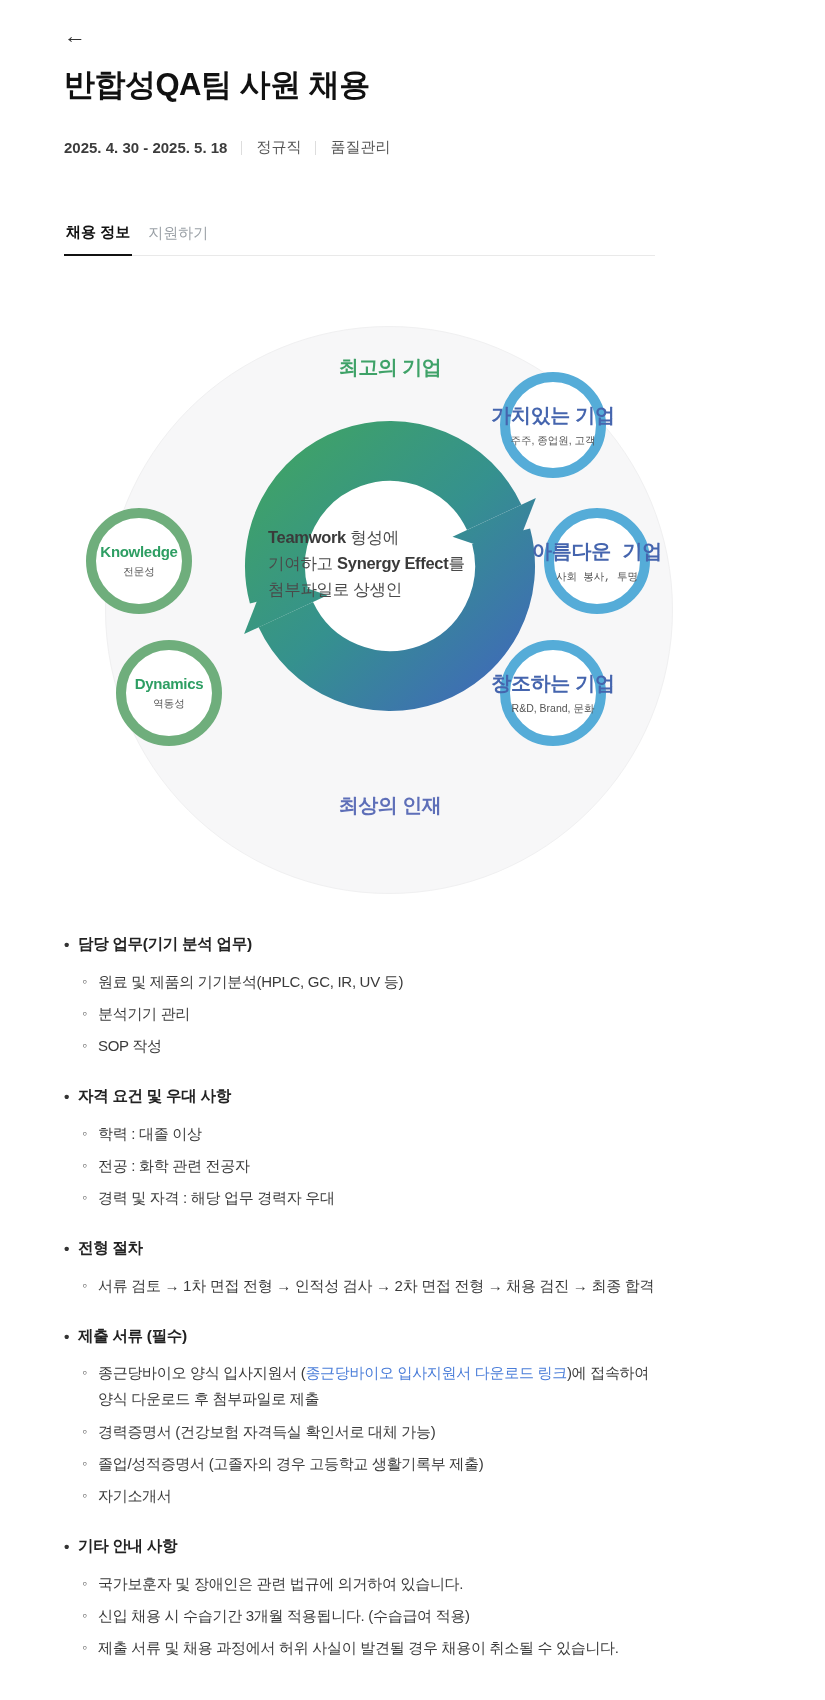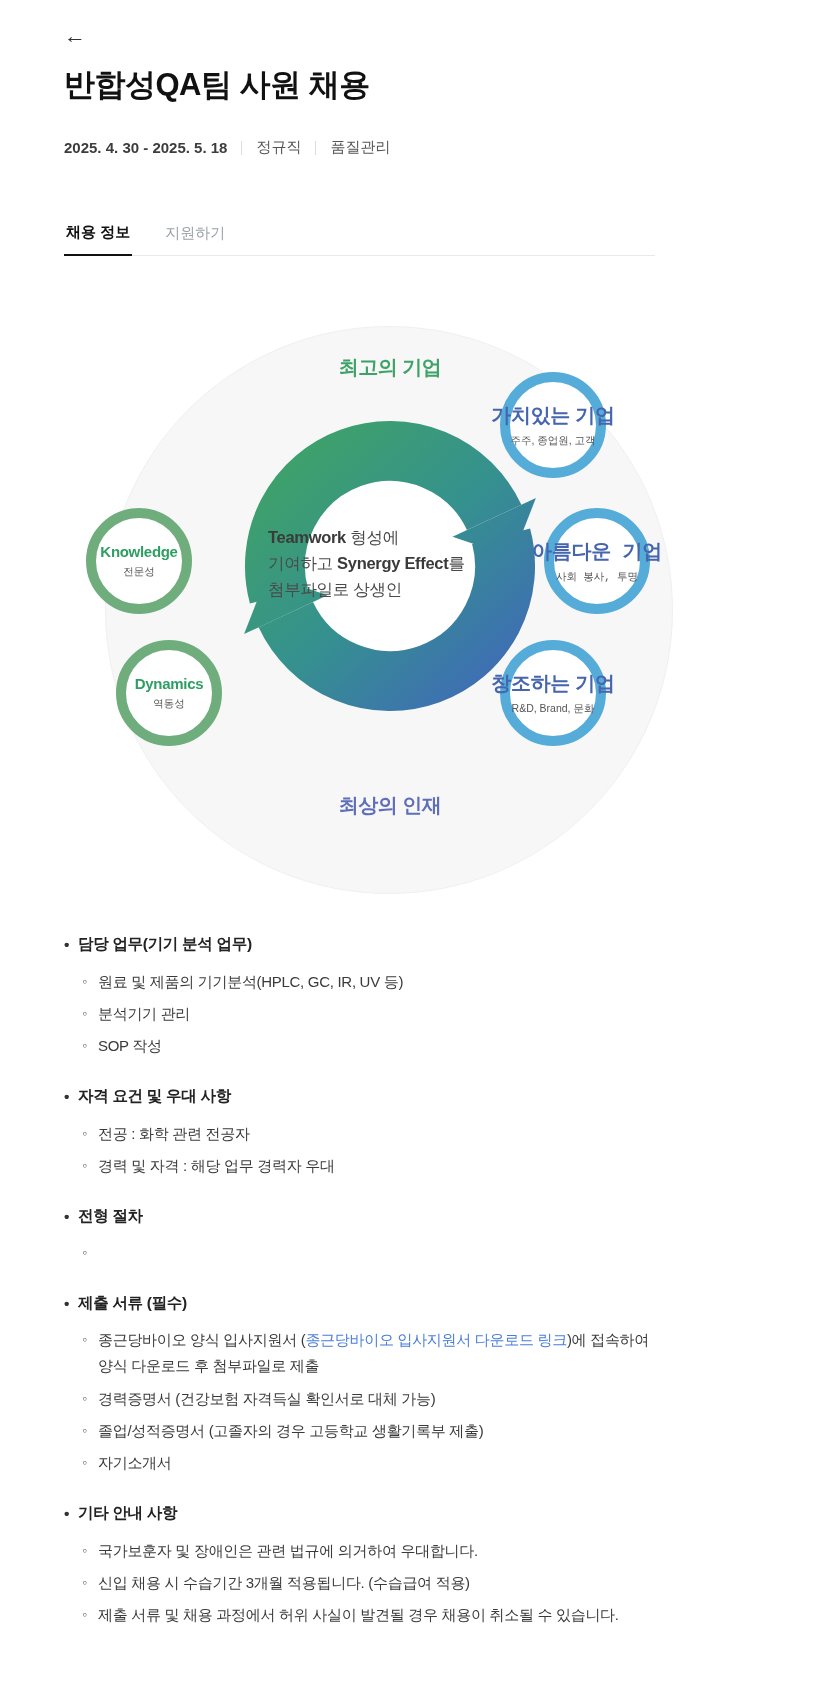--- a/index.html
+++ b/index.html
@@ -10,21 +10,21 @@
 
   
   .back-btn { font-size:22px; color:#333; line-height:24px; cursor:pointer; background:none; border:none; padding:0; font-family:inherit; }
   .job-title { margin-top:16px; font-size:31px; font-weight:800; color:#111; letter-spacing:-0.5px; }
   .meta { margin-top:32px; display:flex; align-items:center; font-size:15px; color:#444; }
   .meta .sep { width:1px; height:14px; background:#ddd; margin:0 14px; }
   .meta .date { font-weight:600; color:#3c3c3c; }
   .meta .chip { color:#555; }
 
   
-  .tabs { margin-top:56px; width:591px; border-bottom:1px solid #e9e9e9; display:flex; gap:31px; }
+  .tabs { margin-top:56px; width:591px; border-bottom:1px solid #e9e9e9; display:flex; gap:14px; }
   .tab { font-size:15px; padding:10px 2px 12px 2px; cursor:pointer; color:#9aa0a6; background:none; border:none; font-family:inherit; }
   .tab.active { color:#111; font-weight:700; border-bottom:2px solid #111; margin-bottom:-1px; }
 
   
   .diagram { position:relative; width:754px; height:592px; margin-top:54px; }
   .bg-circle { position:absolute; left:105px; top:16px; width:568px; height:568px; border-radius:50%; background:#f7f7f8; border:1px solid #f0f0f1; }
   .cycle-svg { position:absolute; left:240px; top:106px; }
   .diagram-label { position:absolute; left:0; width:780px; text-align:center; font-size:20px; font-weight:700; letter-spacing:-0.5px; }
   .diagram-label.top { top:44px; color:#3FA268; }
   .diagram-label.bottom { top:482px; color:#5E6FB8; }
@@ -150,37 +150,42 @@
     </div>
 
     <div class="section">
       <div class="sec-title">
         <span class="bullet-dot"></span>
         <span>자격 요건 및 우대 사항</span>
       </div>
       <ul class="sec-items">
         <li>
             <span class="bullet-circ"></span>
+            <span>학력 : 대졸 이상</span>
+          </li>
+        <li>
+            <span class="bullet-circ"></span>
             <span>전공 : 화학 관련 전공자</span>
           </li>
         <li>
             <span class="bullet-circ"></span>
             <span>경력 및 자격 : 해당 업무 경력자 우대</span>
           </li>
       </ul>
     </div>
 
     <div class="section">
       <div class="sec-title">
         <span class="bullet-dot"></span>
         <span>전형 절차</span>
       </div>
       <ul class="sec-items">
         <li>
             <span class="bullet-circ"></span>
+            <span>서류 검토 → 1차 면접 전형 → 인적성 검사 → 2차 면접 전형 → 채용 검진 → 최종 합격</span>
           </li>
       </ul>
     </div>
 
     <div class="section">
       <div class="sec-title">
         <span class="bullet-dot"></span>
         <span>제출 서류 (필수)</span>
       </div>
       <ul class="sec-items">
@@ -204,21 +209,21 @@
     </div>
 
     <div class="section">
       <div class="sec-title">
         <span class="bullet-dot"></span>
         <span>기타 안내 사항</span>
       </div>
       <ul class="sec-items">
         <li>
             <span class="bullet-circ"></span>
-            <span>국가보훈자 및 장애인은 관련 법규에 의거하여 우대합니다.</span>
+            <span>국가보훈자 및 장애인은 관련 법규에 의거하여 있습니다.</span>
           </li>
         <li>
             <span class="bullet-circ"></span>
             <span>신입 채용 시 수습기간 3개월 적용됩니다. (수습급여 적용)</span>
           </li>
         <li>
             <span class="bullet-circ"></span>
             <span>제출 서류 및 채용 과정에서 허위 사실이 발견될 경우 채용이 취소될 수 있습니다.</span>
           </li>
       </ul>

